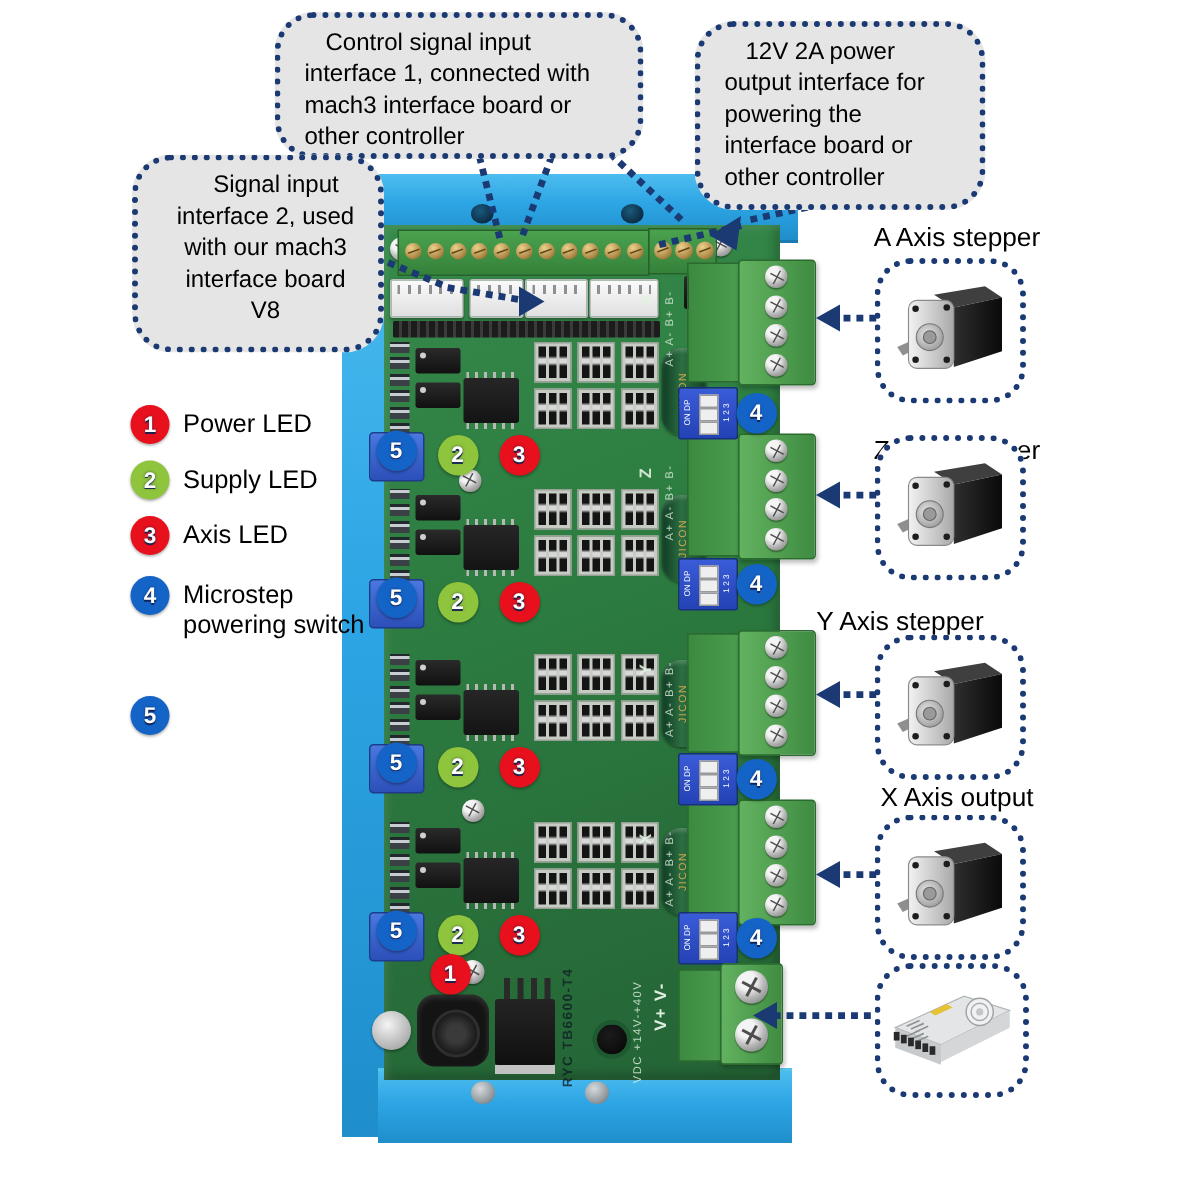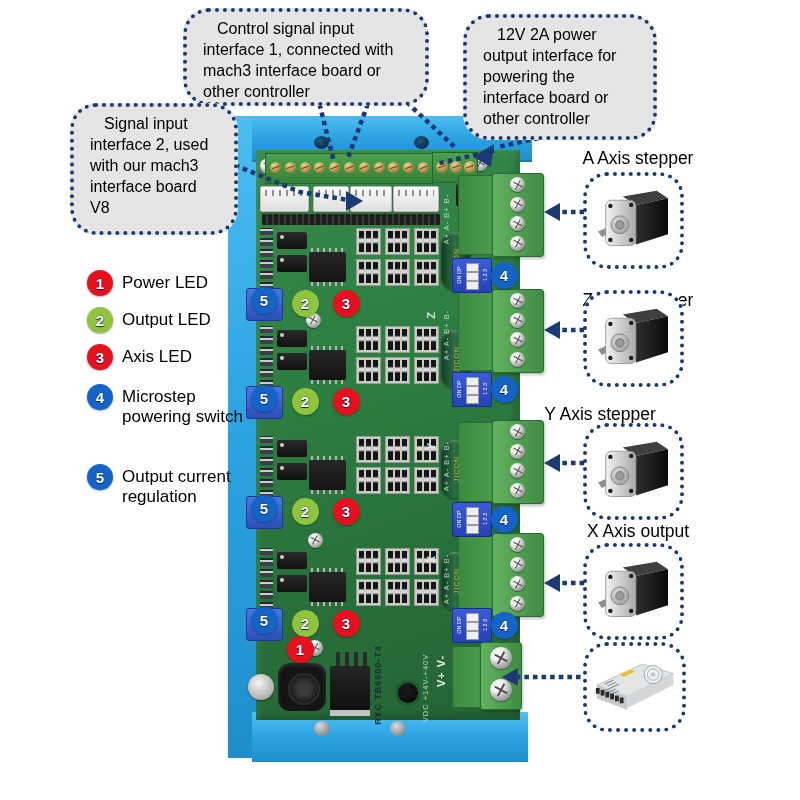--- a/index.html
+++ b/index.html
@@ -381,50 +381,48 @@
 mach3 interface board or
 other controller</div>
   </div>
   <div class="bubble" style="left:463px;top:14px;width:186px;height:118px;">
     <div class="txt">12V 2A power
 output interface for
 powering the
 interface board or
 other controller</div>
   </div>
-  <div class="bubble" style="left:70px;top:103px;width:160px;height:124px;">
+  <div class="bubble" style="left:88px;top:103px;width:160px;height:124px;text-align:center;">
     <div class="txt">Signal input
 interface 2, used
 with our mach3
 interface board
 V8</div>
   </div>
 
   <div id="legend">
       <div class="legend-item" style="top: 270px;">
         <div class="mk lg" style="background: rgb(232, 16, 28);">1</div>
         <div class="legend-label">Power LED</div>
       </div>
       <div class="legend-item" style="top: 307px;">
         <div class="mk lg" style="background: rgb(143, 196, 61);">2</div>
-        <div class="legend-label">Output LED</div>
+        <div class="legend-label">Supply LED</div>
       </div>
       <div class="legend-item" style="top: 344px;">
         <div class="mk lg" style="background: rgb(232, 16, 28);">3</div>
         <div class="legend-label">Axis LED</div>
       </div>
       <div class="legend-item" style="top: 384px;">
         <div class="mk lg" style="background: rgb(20, 100, 200);">4</div>
         <div class="legend-label">Microstep
 powering switch</div>
       </div>
       <div class="legend-item" style="top: 464px;">
         <div class="mk lg" style="background: rgb(20, 100, 200);">5</div>
-        <div class="legend-label">Output current
-regulation</div>
       </div>
     </div>
 
   <div id="right-col">
       <div class="motor-label" style="left: 638px; top: 148px;">A Axis stepper</div>
       <div class="motor-box" style="left: 583px; top: 172px; width: 93px; height: 89px;">
         <svg viewBox="0 0 84 72" width="80" height="68">
   <polygon points="30,10 66,4 78,12 44,19" fill="#3f3f3f"></polygon>
   <polygon points="44,19 78,12 78,50 44,61" fill="url(#gBody)"></polygon>
   <polygon points="4,47 22,39 24,45 8,53" fill="#8f8f8f"></polygon>

